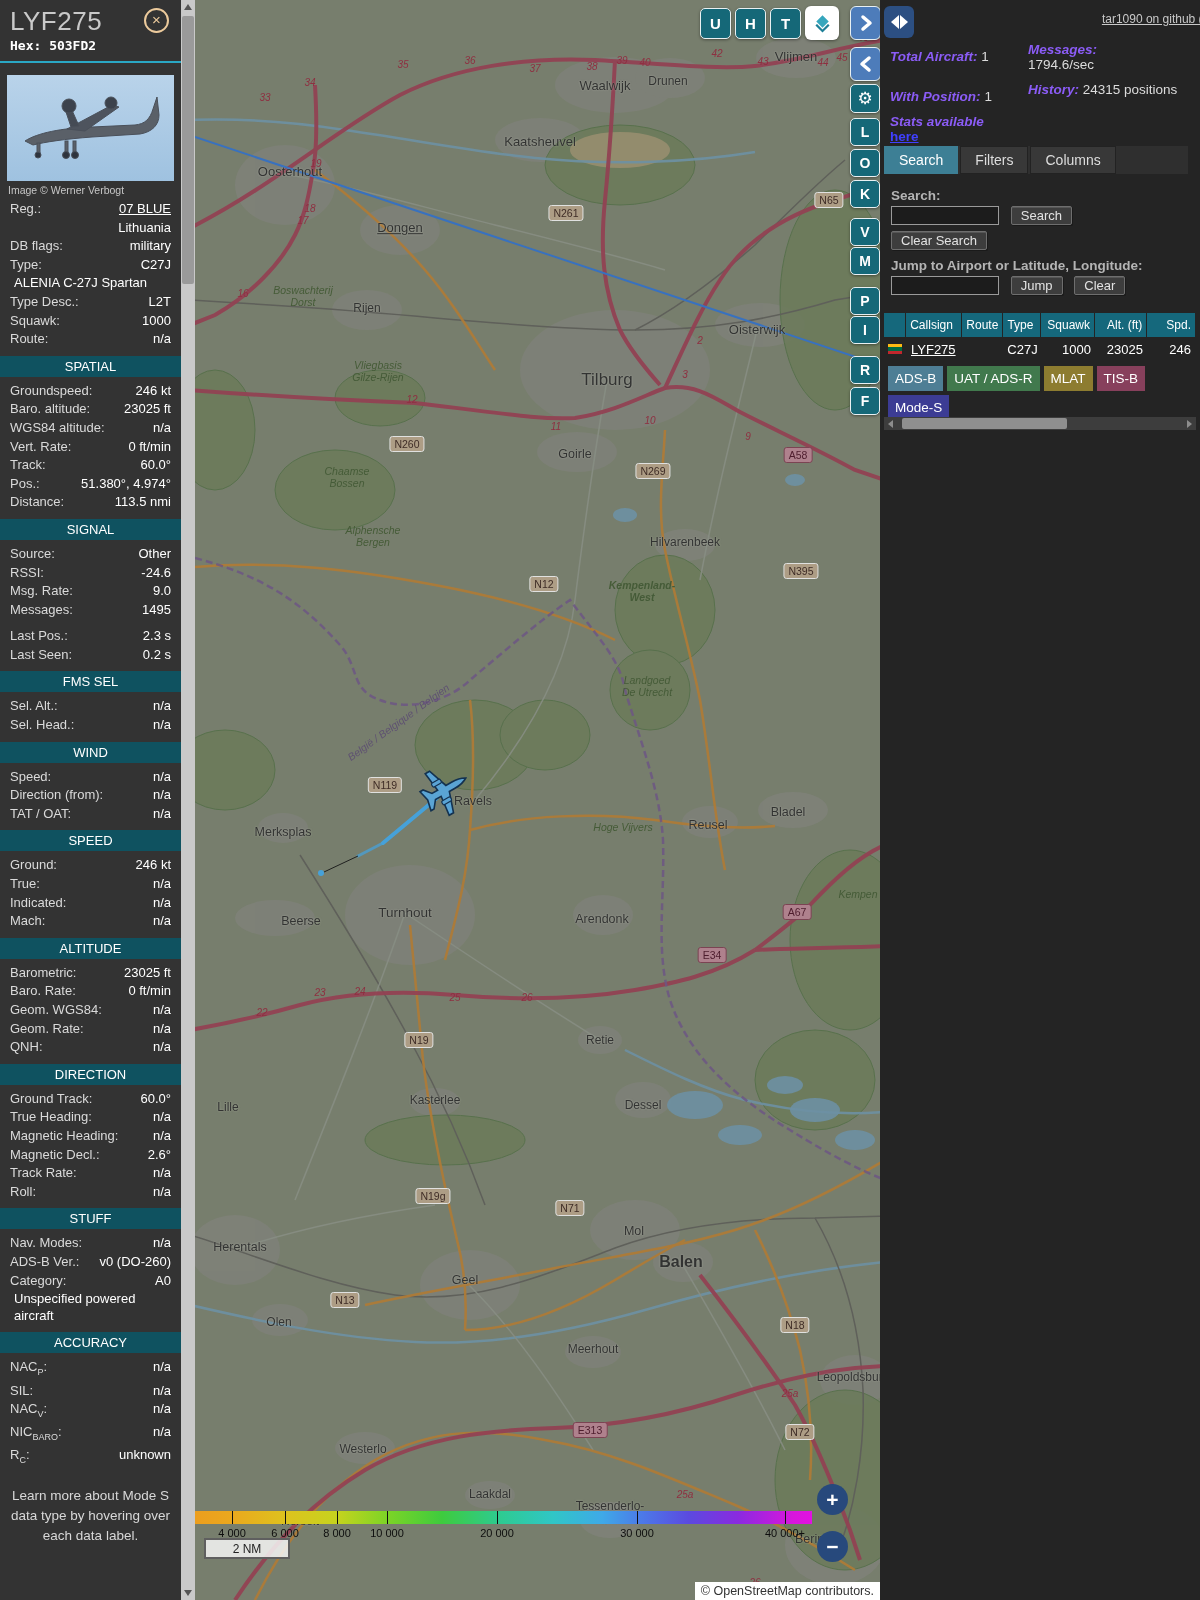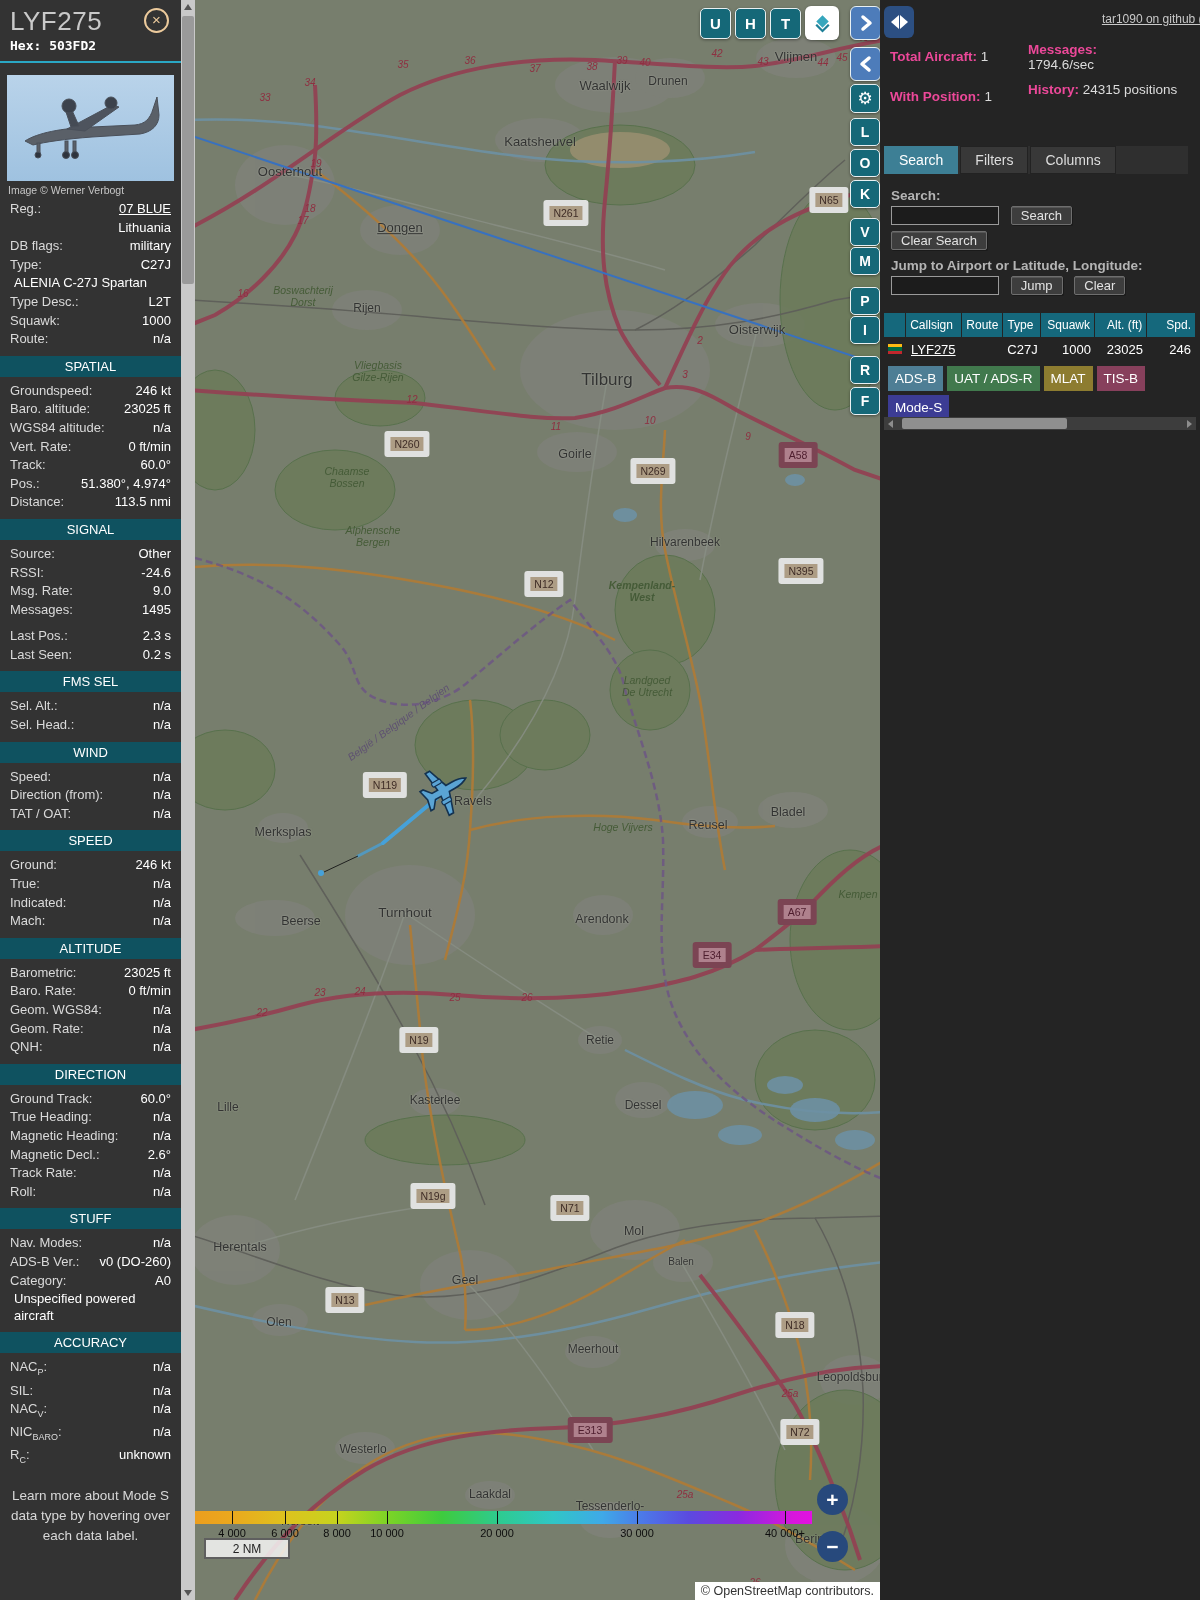--- a/index.html
+++ b/index.html
@@ -32,21 +32,21 @@
   #ls-thumb{position:absolute;left:1px;top:16px;width:12px;height:268px;background:#9a9a9a;border-radius:2px;}
   
   #map{position:absolute;left:195px;top:0;width:685px;height:1600px;background:#878e7b;overflow:hidden;}
   #map .dim{position:absolute;inset:0;background:rgba(18,22,14,.13);z-index:2;pointer-events:none;}
   #base{position:absolute;left:0;top:0;z-index:1;}
   .town{position:absolute;transform:translate(-50%,-50%);color:#383838;white-space:pre-line;text-align:center;
         z-index:1;text-shadow:0 0 2px rgba(225,228,215,.55);line-height:1.05;}
   .area-label{position:absolute;transform:translate(-50%,-50%);color:#4e663e;font-style:italic;font-size:10.5px;
         white-space:pre-line;text-align:center;z-index:1;line-height:1.1;}
   .shield{position:absolute;transform:translate(-50%,-50%);font-size:10.5px;padding:0 4px;border-radius:3px;
-        background:#c5b197;border:6px solid #ffffff;color:#46302a;line-height:14px;z-index:1;white-space:nowrap;}
+        background:#c5b197;border:1px solid #ffffff;color:#46302a;line-height:14px;z-index:1;white-space:nowrap;}
   .shield.m{background:#c791a0;border-color:#8c4b5e;color:#571e32;}
   .exit{position:absolute;transform:translate(-50%,-50%);color:#a13449;font-style:italic;font-size:10px;z-index:1;}
   .border-label{position:absolute;left:142px;top:716px;transform:rotate(-36deg);font-style:italic;
         font-size:10.5px;color:#6b5b80;z-index:1;white-space:nowrap;}
   .btn-top{position:absolute;top:8px;width:29px;height:29px;background:#156878;border:1px solid #e8f0f2;
         border-radius:5px;color:#fff;font-weight:bold;font-size:15px;display:flex;align-items:center;
         justify-content:center;z-index:5;cursor:pointer;box-shadow:0 1px 3px rgba(0,0,0,.4);}
   #layers-btn{position:absolute;left:610px;top:6px;width:34px;height:34px;background:#fff;border-radius:6px;
         z-index:5;display:flex;align-items:center;justify-content:center;cursor:pointer;box-shadow:0 1px 3px rgba(0,0,0,.4);}
   .btn-side{position:absolute;left:655px;width:28px;height:26px;background:#156878;border:1px solid #e8f0f2;
@@ -65,21 +65,21 @@
         font-size:21px;font-weight:bold;display:flex;align-items:center;justify-content:center;z-index:5;cursor:pointer;}
   #attribution{position:absolute;right:0;bottom:0;background:#fff;color:#333;font-size:12.5px;padding:2px 6px;z-index:6;}
   
   #rightbar{position:absolute;left:880px;top:0;width:388px;height:1600px;background:#242424;color:#c9c9c9;font-size:13.5px;}
   #rb-toggle{position:absolute;left:4px;top:6px;width:30px;height:32px;background:#2c4f82;border-radius:6px;
         display:flex;align-items:center;justify-content:center;gap:1px;z-index:5;cursor:pointer;}
   .tri-l{width:0;height:0;border-top:7px solid transparent;border-bottom:7px solid transparent;border-right:8px solid #fff;}
   .tri-r{width:0;height:0;border-top:7px solid transparent;border-bottom:7px solid transparent;border-left:8px solid #fff;}
   #gh-link{position:absolute;right:8px;top:12px;font-size:12px;color:#c9c9c9;text-decoration:underline;cursor:pointer;}
   #stats{position:absolute;left:10px;top:42px;width:300px;display:grid;grid-template-columns:138px 162px;row-gap:10px;}
-  #stats b{color:#ec4899;}
+  #stats b{color:#8b5cf6;font-style:italic;}
   #stats .val{color:#dcdcdc;}
   #stats-links{grid-column:1 / span 2;}
   #stats a{color:#4040ff;font-weight:bold;text-decoration:underline;cursor:pointer;}
   #tabs{position:absolute;left:4px;top:146px;width:304px;height:28px;background:#2f2f2f;display:flex;gap:2px;}
   .tab{background:#383838;border:1px solid #222;color:#ddd;font-size:14px;display:flex;align-items:center;
         justify-content:center;padding:0 14px;cursor:pointer;}
   .tab.active{background:#3d7f95;color:#fff;border-color:#3d7f95;}
   #search-block{position:absolute;left:11px;top:188px;width:300px;}
   .rb-label{font-weight:bold;color:#b4b4b4;font-size:13.5px;margin-bottom:3px;}
   .rb-input{width:102px;height:15px;background:#1c1c1c;border:1px solid #9a9a9a;color:#fff;font-size:12px;
@@ -506,21 +506,21 @@
         <div class="town" style="left: 593px; top: 813px; font-size: 12.5px;">Bladel</div>
         <div class="town" style="left: 210px; top: 913px; font-size: 13.5px;">Turnhout</div>
         <div class="town" style="left: 78px; top: 922px; font-size: 12.5px; margin-left: 28px;">Beerse</div>
         <div class="town" style="left: 407px; top: 920px; font-size: 12.5px;">Arendonk</div>
         <div class="town" style="left: 405px; top: 1040px; font-size: 12px;">Retie</div>
         <div class="town" style="left: 240px; top: 1100px; font-size: 12px;">Kasterlee</div>
         <div class="town" style="left: 33px; top: 1107px; font-size: 12px;">Lille</div>
         <div class="town" style="left: 448px; top: 1105px; font-size: 12px;">Dessel</div>
         <div class="town" style="left: 45px; top: 1248px; font-size: 12.5px;">Herentals</div>
         <div class="town" style="left: 439px; top: 1232px; font-size: 12.5px;">Mol</div>
-        <div class="town" style="left: 486px; top: 1262px; font-size: 10px;">Balen</div>
+        <div class="town" style="left: 486px; top: 1262px; font-size: 16px; font-weight: bold;">Balen</div>
         <div class="town" style="left: 270px; top: 1281px; font-size: 12.5px;">Geel</div>
         <div class="town" style="left: 84px; top: 1322px; font-size: 12px;">Olen</div>
         <div class="town" style="left: 398px; top: 1349px; font-size: 12px;">Meerhout</div>
         <div class="town" style="left: 168px; top: 1449px; font-size: 12px;">Westerlo</div>
         <div class="town" style="left: 295px; top: 1494px; font-size: 12px;">Laakdal</div>
         <div class="town" style="left: 415px; top: 1513px; font-size: 12px;">Tessenderlo-
 Ham</div>
         <div class="town" style="left: 658px; top: 1377px; font-size: 12px;">Leopoldsburg</div>
         <div class="town" style="left: 625px; top: 1540px; font-size: 12.5px;">Beringen</div>
         <div class="town" style="left: 105px; top: 1521px; font-size: 12px;">Herselt</div>
@@ -649,20 +649,21 @@
     <div id="rb-toggle">
       <div class="tri-l"></div>
       <div class="tri-r"></div>
     </div>
     <div id="gh-link">tar1090 on github (3.14.1697)</div>
     <div id="stats">
       <div style="padding-top:7px;"><b>Total Aircraft:</b> <span class="val">1</span></div>
       <div><b>Messages:</b><br><span class="val">1794.6/sec</span></div>
       <div style="padding-top:7px;"><b>With Position:</b> <span class="val">1</span></div>
       <div><b>History:</b> <span class="val">24315 positions</span></div>
+      <div id="stats-links"><b>Stats available</b><br><a>here</a></div>
     </div>
     <div id="tabs">
         <div class="tab active">Search</div>
         <div class="tab">Filters</div>
         <div class="tab">Columns</div>
       </div>
     <div id="search-block">
       <div class="rb-label">Search:</div>
       <input class="rb-input" style="">
       <button class="rb-btn">Search</button><br>

